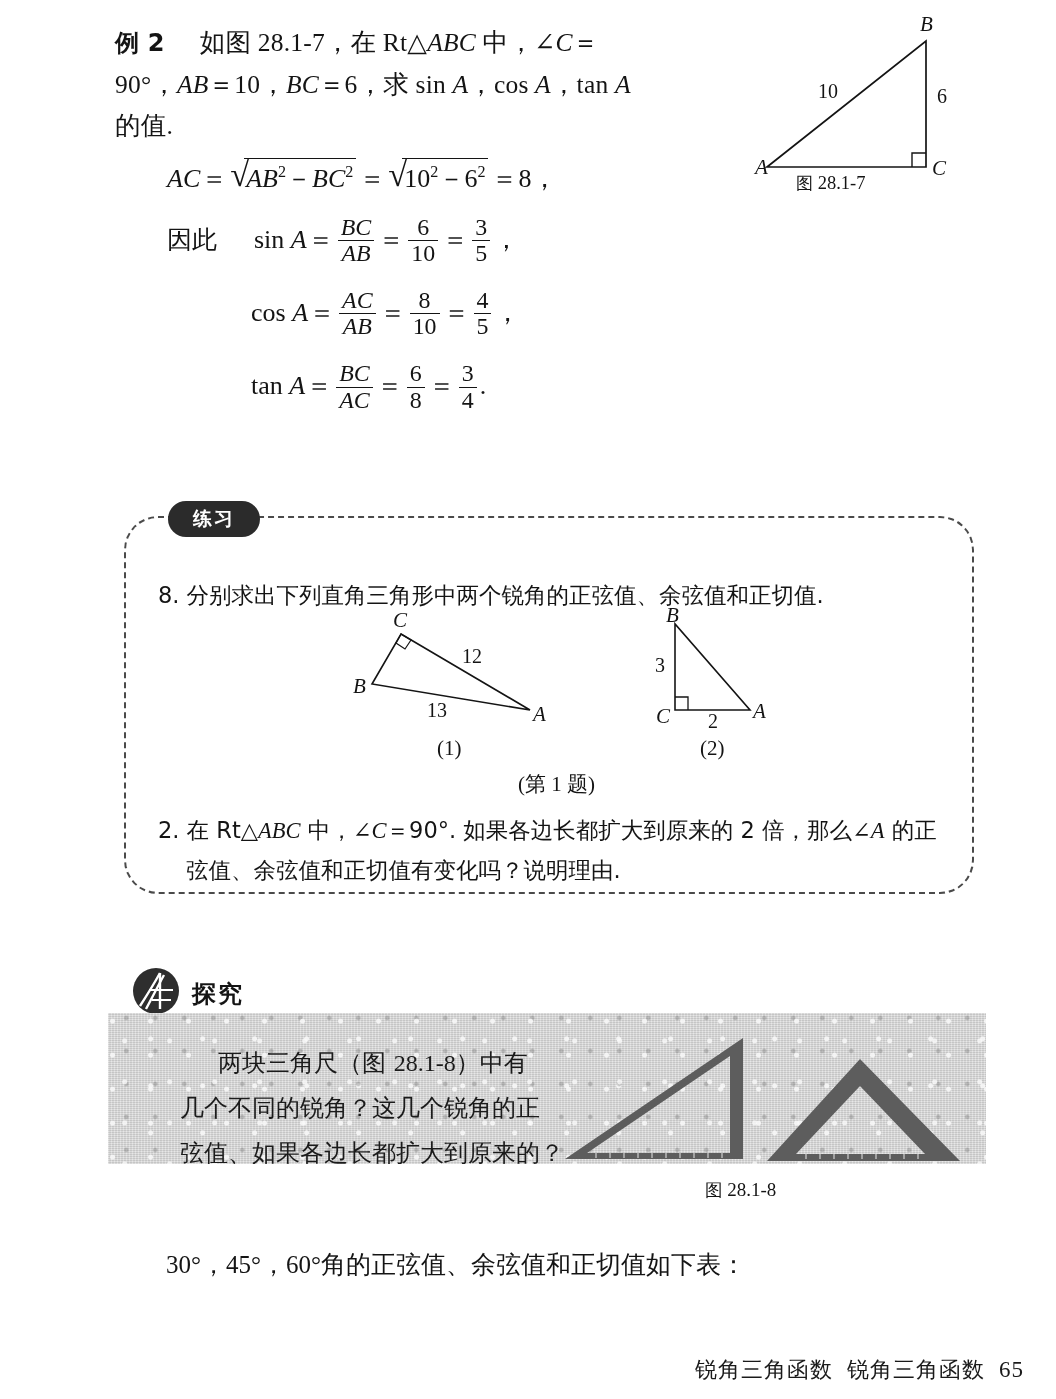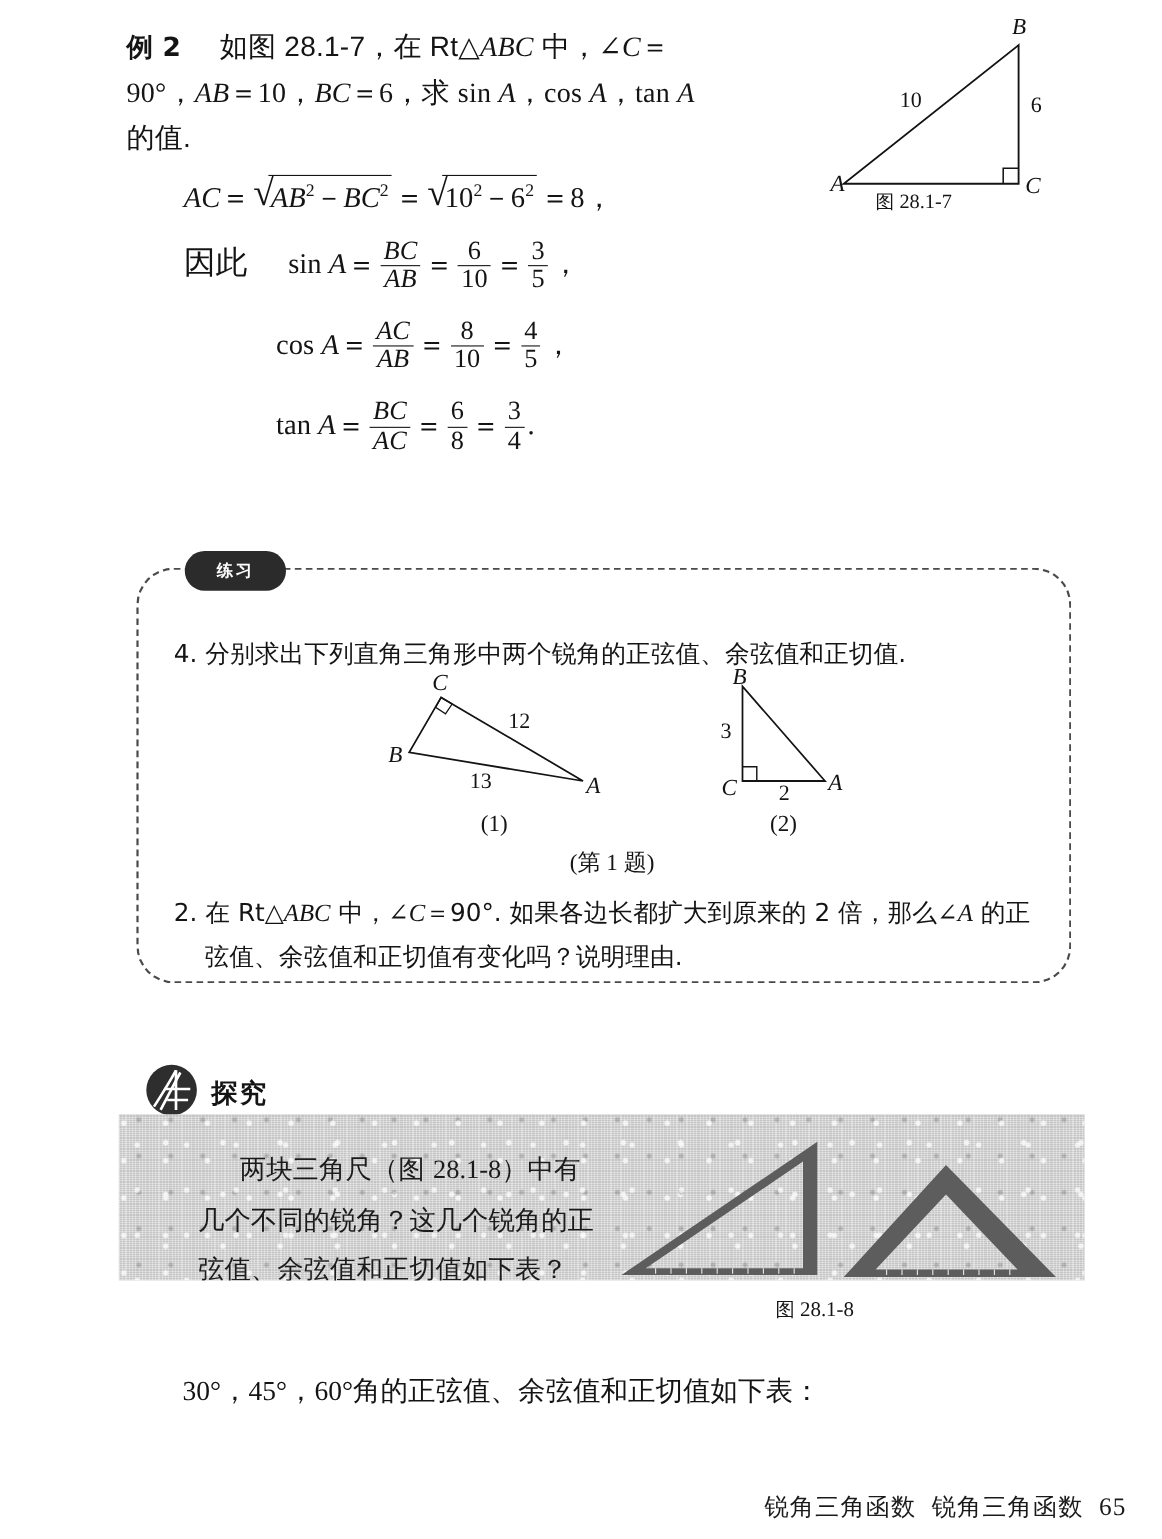--- a/index.html
+++ b/index.html
@@ -11,21 +11,21 @@
   body {
     width: 1056px;
     height: 1399px;
     position: relative;
     font-family: "Liberation Serif", "DejaVu Serif", serif;
     color: #141414;
     overflow: hidden;
   }
 
   
-  .han { font-family: Liberation Sans, sans-serif; }
+  .han { font-family: Liberation Serif, serif; }
   .mathit { font-family: "Liberation Serif", "DejaVu Serif", serif; font-style: italic; }
   .mathup { font-family: "Liberation Serif", "DejaVu Serif", serif; font-style: normal; }
 
   
   #example-block {
     position: absolute;
     left: 115px;
     top: 22px;
     width: 610px;
   }
@@ -122,21 +122,21 @@
     position: absolute;
     left: 168px;
     top: 501px;
     width: 92px;
     height: 36px;
     border-radius: 18px;
     background: #2b2b2b;
     color: #ffffff;
     font-family: "DejaVu Sans", "Liberation Sans", sans-serif;
     font-weight: bold;
-    font-size: 15px;
+    font-size: 19px;
     letter-spacing: 2px;
     display: flex;
     align-items: center;
     justify-content: center;
   }
   .exercise-item {
     position: absolute;
     font-size: 22.5px;
     line-height: 36px;
     white-space: nowrap;
@@ -271,21 +271,21 @@
   </div>
 
   <div class="body-line han">的值.</div>
 
 
   <div class="math-line indent2" style="margin-top:12px">
     <span class="mathit">AC</span><span class="eq">＝</span><span class="sqrt"><span class="rad">√</span><span class="radicand"><span class="mathit">AB</span><sup class="exp mathup">2</sup><span class="mathup">－</span><span class="mathit">BC</span><sup class="exp mathup">2</sup></span></span><span class="eq">＝</span><span class="sqrt"><span class="rad">√</span><span class="radicand"><span class="mathup">10</span><sup class="exp mathup">2</sup><span class="mathup">－</span><span class="mathup">6</span><sup class="exp mathup">2</sup></span></span><span class="eq">＝</span><span class="mathup">8，</span>
   </div>
 
   <div class="math-line" style="margin-top:18px;padding-left:52px">
-    <span class="han" style="font-size:29px">因此</span>
+    <span class="han" style="font-size:25px">因此</span>
     <span style="display:inline-block;width:24px"></span>
     <span class="mathup">sin </span><span class="mathit">A</span><span class="eq">＝</span><span class="frac"><span class="num mathit">BC</span><span class="den mathit">AB</span></span><span class="eq">＝</span><span class="frac"><span class="num mathup">6</span><span class="den mathup">10</span></span><span class="eq">＝</span><span class="frac"><span class="num mathup">3</span><span class="den mathup">5</span></span><span class="han">，</span>
   </div>
 
   <div class="math-line" style="margin-top:22px;padding-left:136px">
     <span class="mathup">cos </span><span class="mathit">A</span><span class="eq">＝</span><span class="frac"><span class="num mathit">AC</span><span class="den mathit">AB</span></span><span class="eq">＝</span><span class="frac"><span class="num mathup">8</span><span class="den mathup">10</span></span><span class="eq">＝</span><span class="frac"><span class="num mathup">4</span><span class="den mathup">5</span></span><span class="han">，</span>
   </div>
 
   <div class="math-line" style="margin-top:22px;padding-left:136px">
     <span class="mathup">tan </span><span class="mathit">A</span><span class="eq">＝</span><span class="frac"><span class="num mathit">BC</span><span class="den mathit">AC</span></span><span class="eq">＝</span><span class="frac"><span class="num mathup">6</span><span class="den mathup">8</span></span><span class="eq">＝</span><span class="frac"><span class="num mathup">3</span><span class="den mathup">4</span></span><span class="mathup">.</span>
@@ -304,21 +304,21 @@
   <span class="side-label" style="left:58px;top:68px">10</span>
   <span class="side-label" style="left:177px;top:73px">6</span>
   <div class="fig-caption" style="position:absolute;left:36px;top:160px">
     <span class="han">图</span><span> 28.1-7</span>
   </div>
 </div>
 
 <div id="practice-box"></div>
 <div id="practice-pill">练习</div>
 
-<div class="exercise-item" style="left:158px;top:577px">4. 分别求出下列直角三角形中两个锐角的正弦值、余弦值和正切值.</div>
+<div class="exercise-item" style="left:158px;top:577px">8. 分别求出下列直角三角形中两个锐角的正弦值、余弦值和正切值.</div>
 
 <div style="position:absolute;left:355px;top:612px;width:230px;height:150px">
   <svg width="230" height="120" viewBox="0 0 230 120">
     <polygon points="46,22 175,98 17,72" fill="none" stroke="#141414" stroke-width="1.6"></polygon>
     <polygon points="46,22 56,28 50,37 41,31" fill="none" stroke="#141414" stroke-width="1.2"></polygon>
   </svg>
   <span class="vertex-label" style="left:38px;top:-4px">C</span>
   <span class="vertex-label" style="left:-2px;top:62px">B</span>
   <span class="vertex-label" style="left:178px;top:90px">A</span>
   <span class="side-label" style="left:107px;top:33px">12</span>
@@ -357,21 +357,21 @@
   </svg>
 </div>
 <div id="explore-title">探究</div>
 
 <div id="explore-panel">
   <div class="noise"></div>
 
   <div id="explore-text">
     <div class="l1"><span>两块三角尺（图 </span><span class="mathup">28.1-8</span><span>）中有</span></div>
     <div>几个不同的锐角？这几个锐角的正</div>
-    <div>弦值、余弦值和正切值如下表？</div>
+    <div>弦值、如果各边长都扩大到原来的？</div>
   </div>
 
   <svg id="ruler-figure" width="426" height="200" viewBox="0 0 426 200" style="top:9px;left:452px;position:absolute">
 
     <path d="M5 137 L183 16 L183 137 Z M27 131 L170 131 L170 34 Z" fill="#5d5d5d" fill-rule="evenodd"></path>
 
     <path d="M207 139 L300 37 L400 139 Z M236 132 L300 64 L365 132 Z" fill="#5d5d5d" fill-rule="evenodd"></path>
 
     <g stroke="#e8e8e8" stroke-width="1">
       <line x1="36" y1="131" x2="36" y2="136"></line>

